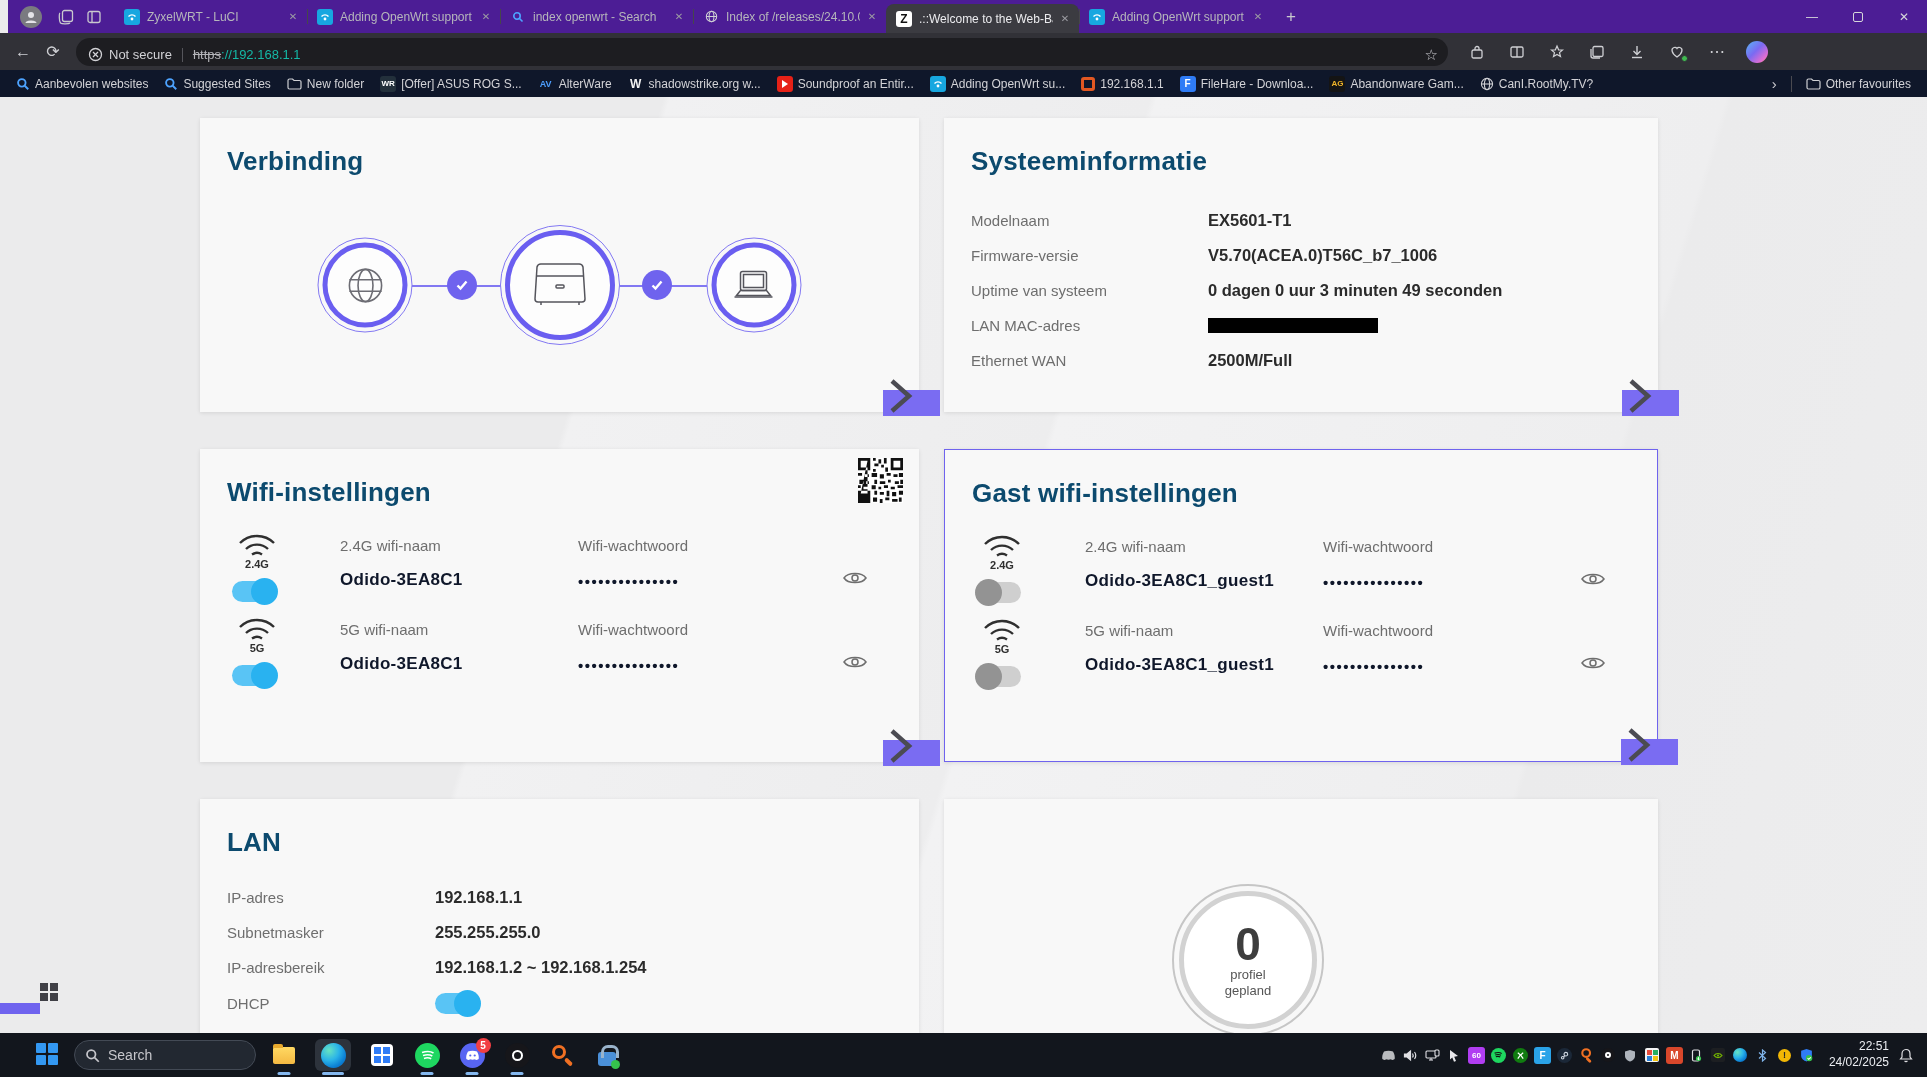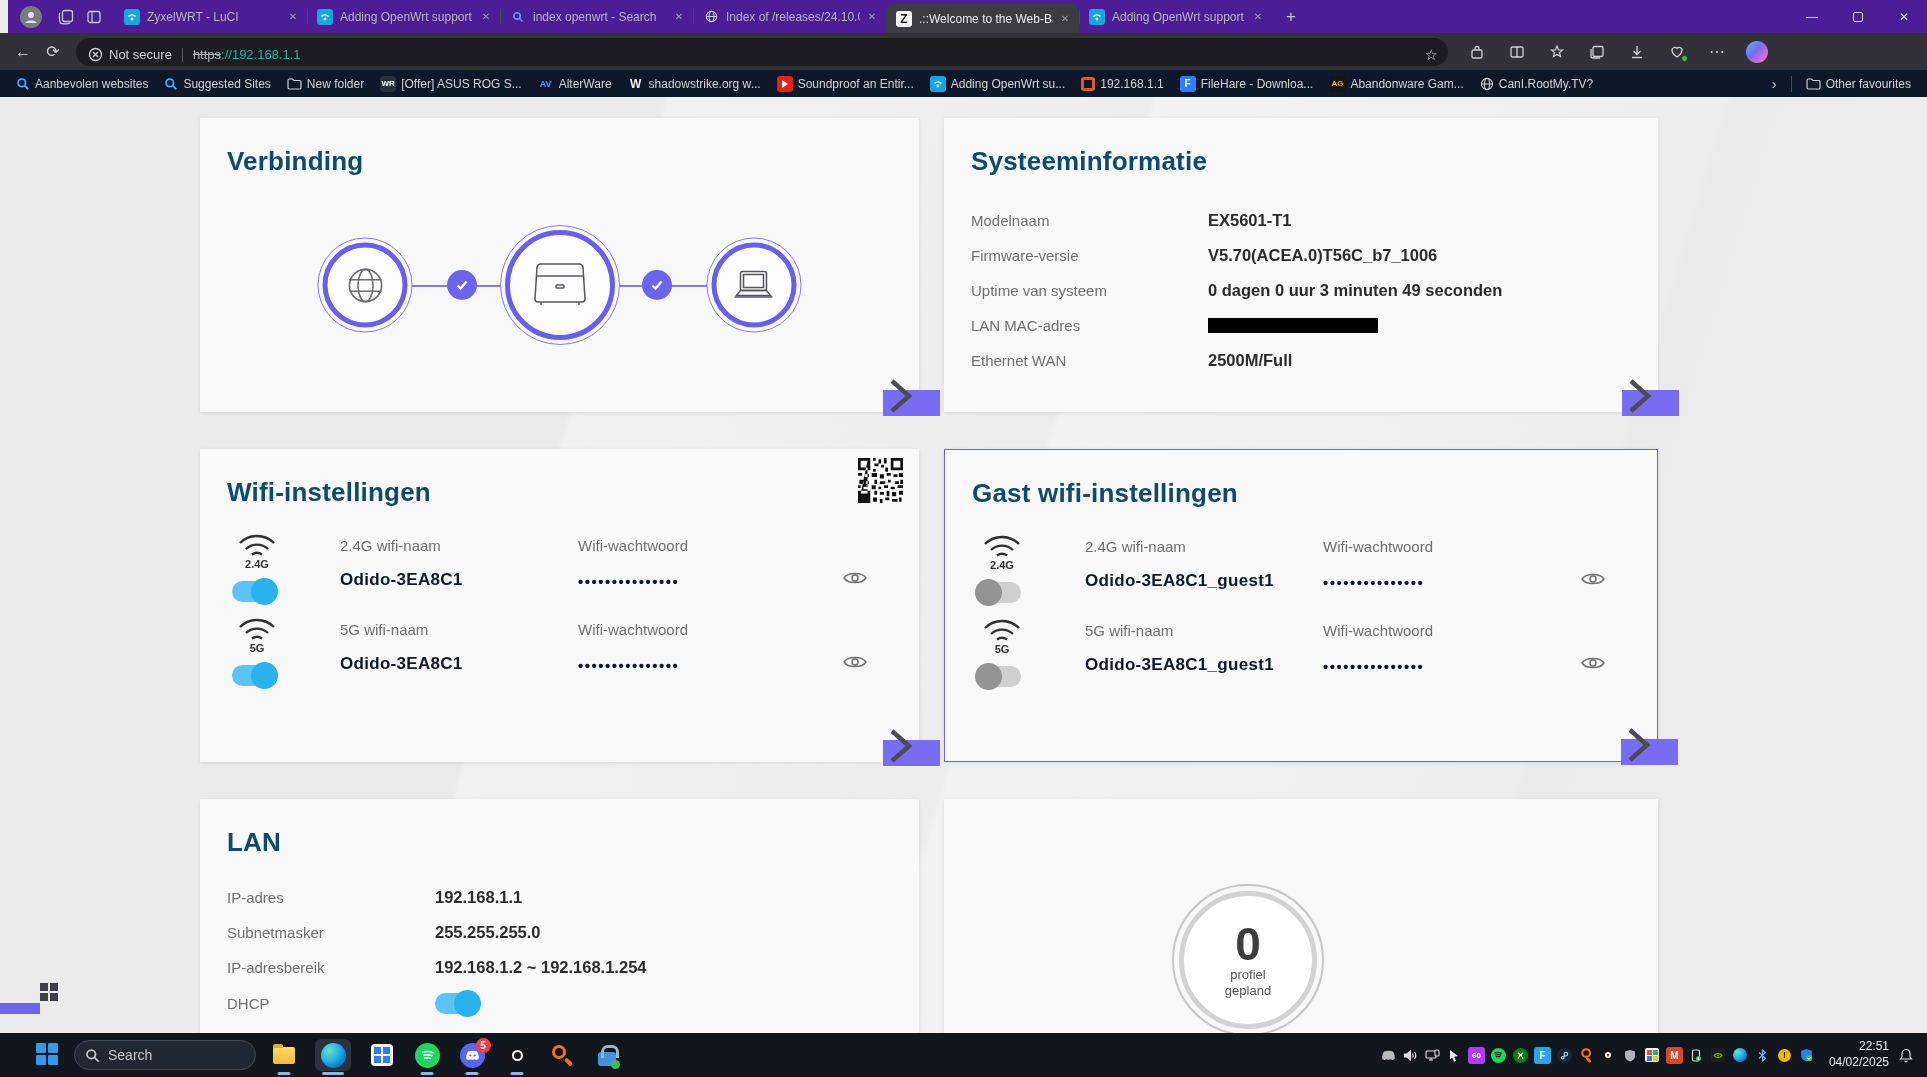--- a/index.html
+++ b/index.html
@@ -841,21 +841,21 @@
           <svg width="13" height="14" viewBox="0 0 12 13">
             <path d="M6 1 L11 2.5 V7 C11 10 8.5 11.8 6 12.5 C3.5 11.8 1 10 1 7 V2.5 Z" fill="#2f7cf6"></path>
             <circle cx="8.4" cy="9.4" r="3" fill="#35c24d"></circle>
             <path d="M7 9.4 L8.1 10.5 L10 8.6" stroke="#fff" stroke-width="1" fill="none"></path>
           </svg>
         </span>
     </div>
 
     <div class="clock">
       <div>22:51</div>
-      <div>04/02/2025</div>
+      <div>24/02/2025</div>
     </div>
     <span class="bell">
       <svg width="14" height="15" viewBox="0 0 14 15" fill="none" stroke="#dfdfe3" stroke-width="1.2">
           <path d="M7 1.5 C9.5 1.5 11 3.5 11 6 V9 L12.5 11 H1.5 L3 9 V6 C3 3.5 4.5 1.5 7 1.5 Z"></path>
           <path d="M5.7 12.8 A1.4 1.4 0 0 0 8.3 12.8"></path>
         </svg>
     </span>
   </div>
 
 </div>

